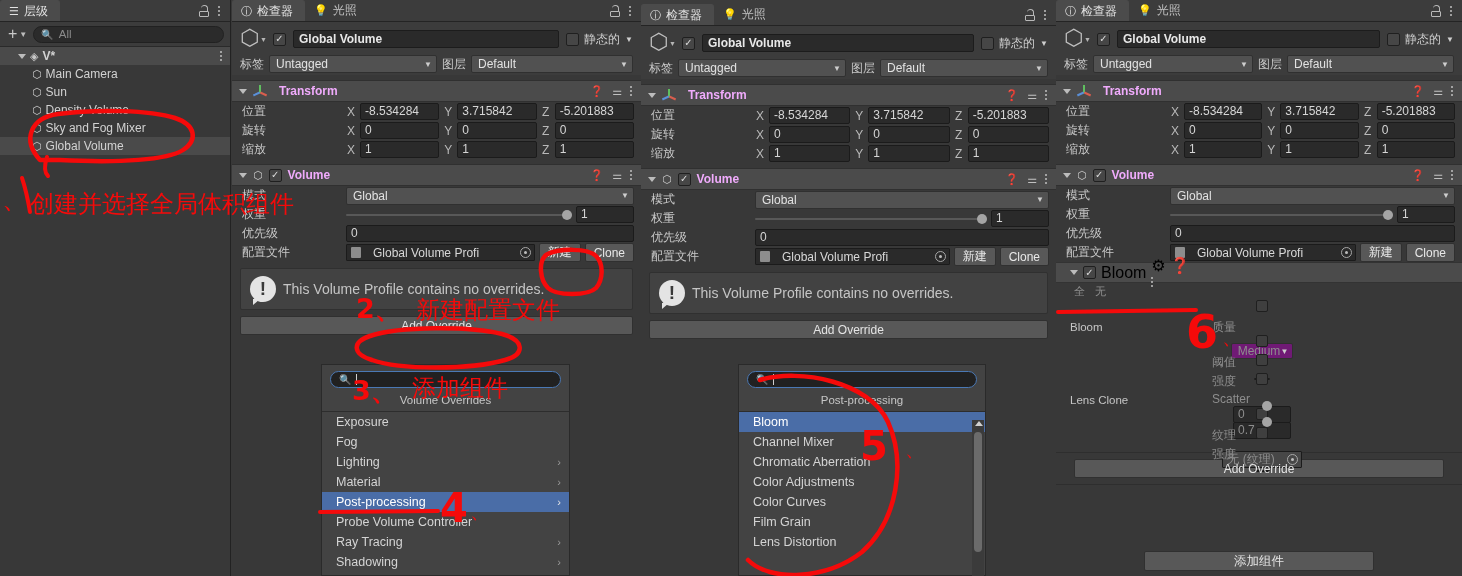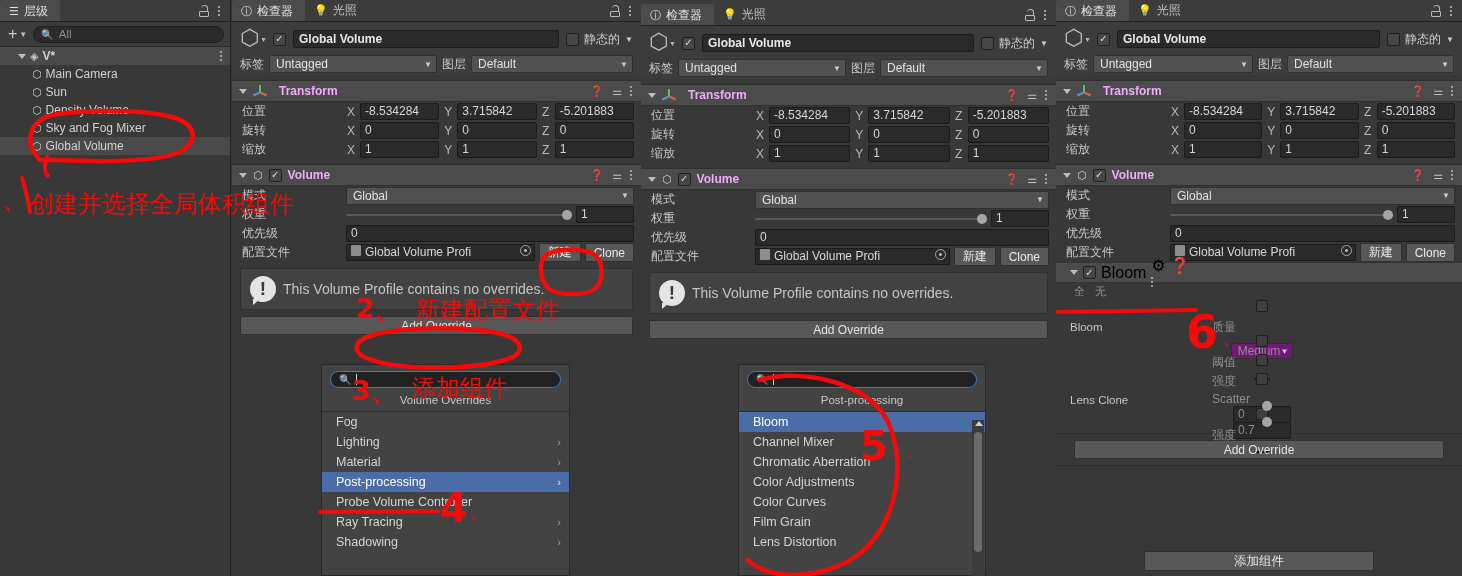--- a/index.html
+++ b/index.html
@@ -98,21 +98,21 @@
   .warnic:after{content:"";position:absolute;left:3px;bottom:-3px;border-left:7px solid #e4e4e4;
             border-bottom:6px solid transparent;}
   .infobox .tx { font-size:14px; color:#c5c5c5;text-align:right; }
   .btn { height:18px; background:#585858; border:1px solid #303030; border-radius:2px;
          display:flex; align-items:center; justify-content:center; color:#e4e4e4; font-size:12px; }
   .addoverride { margin:4px 8px; height:19px; }
   .sep { height:1px; background:#2e2e2e; }
 
   
   .objfield { flex:1; height:17px; background:#2a2a2a; border:1px solid #1b1b1b; border-radius:1px;
-              display:flex; gap:4px; padding:0 3px 0 4px; min-width:0; }
+              display:flex; align-items:center; gap:12px; padding:0 3px 0 4px; min-width:0; }
   .objfield .sq { width:10px;height:11px;background:#8d8d8d;border-radius:1px;flex:0 0 auto; }
   .objfield .t { font-size:12px; color:#d8d8d8; flex:1; overflow:hidden; white-space:nowrap; }
   .objfield .dot { width:11px;height:11px;border:1px solid #a8a8a8;border-radius:50%;
                    display:flex;align-items:center;justify-content:center;flex:0 0 auto;}
   .objfield .dot b{width:3px;height:3px;background:#bdbdbd;border-radius:50%;display:block;}
   .sbtn { height:19px; padding:0 8px; background:#585858; border:1px solid #303030; border-radius:2px;
           color:#e8e8e8; font-size:12px; display:flex; align-items:center; justify-content:center;
           flex:0 0 auto; }
 
   
@@ -709,38 +709,51 @@
       <span class="bl">Scatter</span>
       <div class="slider">
         <div class="track"></div>
           <div class="knob" style="left:67%"></div>
       </div>
       <div class="vfield dim numbox">0.7</div>
     </div>
     <div class="subhdr">Lens Clone</div>
     <div class="brow">
       <div class="bcb"></div>
+      <span class="bl">纹理</span>
+      <div class="objfield dim" style="background:#474747">
+        <span class="t dim">无 (纹理)</span>
+        <span class="dot">
+            <b></b>
+          </span>
+      </div>
+    </div>
+    <div class="brow">
+      <div class="bcb"></div>
       <span class="bl">强度</span>
       <div class="vfield dim">0</div>
     </div>
 
     <div class="sep" style="margin-top:6px"></div>
     <div class="btn" style="margin:6px 18px;height:19px">Add Override</div>
     <div class="sep" style="margin-top:6px"></div>
     <div class="addcomp" style="top:551px">添加组件</div>
   </div>
 
   <div class="popup" id="popup1" style="left:321px; top:364px; width:249px; height:212px;">
     <div class="sfield">
       <span class="mag">🔍</span>
       <span class="caret"></span>
     </div>
     <div class="title">Volume Overrides</div>
     <div class="divline"></div>
     <div id="popup1-list">
+        <div class="mi">
+          <span>Exposure</span>
+        </div>
         <div class="mi">
           <span>Fog</span>
         </div>
         <div class="mi">
           <span>Lighting</span>
           <span class="sub">›</span>
         </div>
         <div class="mi">
           <span>Material</span>
           <span class="sub">›</span>

